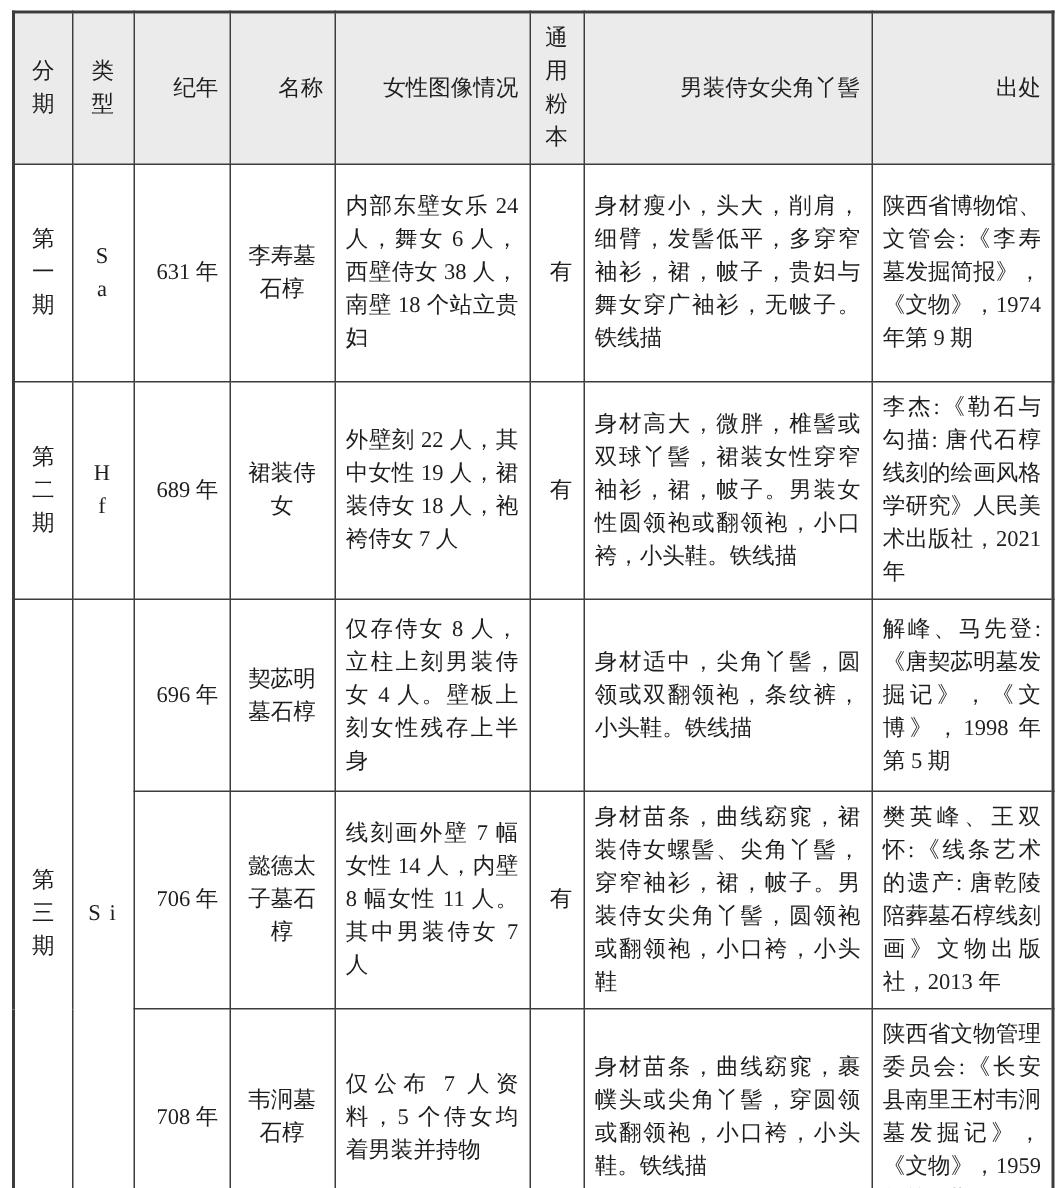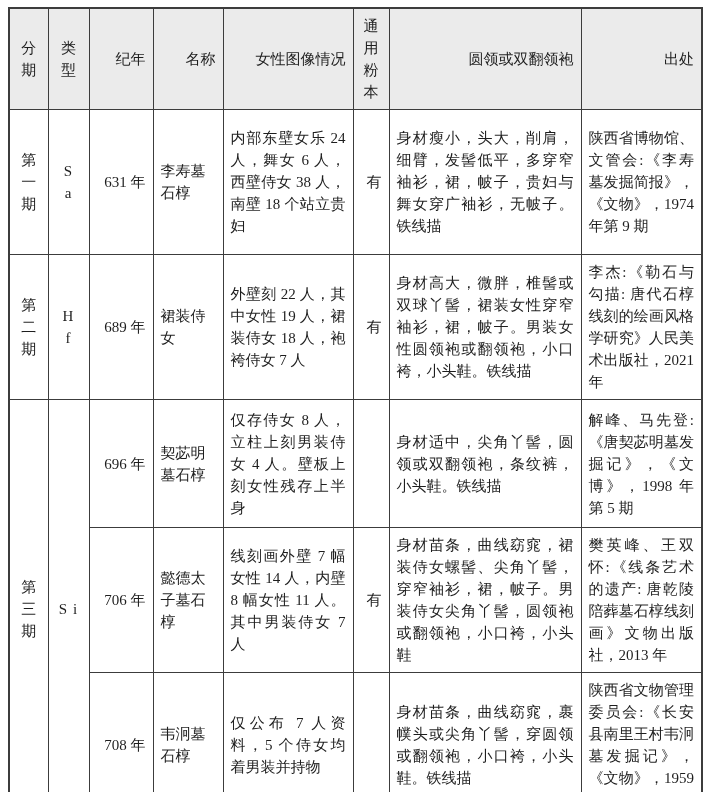--- a/index.html
+++ b/index.html
@@ -34,21 +34,21 @@
     line-height: 22px;
     font-weight: normal;
     overflow: hidden;
   }
   thead th {
     background: #ebebeb;
     text-align: right;
     padding: 4px 3px;
   }
   td.c-center { text-align: right; }
-  td.c-left   { text-align: left; }
+  td.c-left   { text-align: center; }
   td.c-just   { text-align: justify; text-justify: inter-character; }
   .stack { white-space: pre-line; text-align: center; line-height: 21px; }
   td.type-cell { font-family: "Liberation Serif", "DejaVu Serif", serif; letter-spacing: 1px; }
   td.src-cell, td.style-cell, td.fig-cell { vertical-align: middle; }
 </style>
 </head>
 <body>
 
 <div id="page">
   <table class="grid">
@@ -68,21 +68,21 @@
 期</th>
         <th class="stack">类
 型</th>
         <th>纪年</th>
         <th>名称</th>
         <th>女性图像情况</th>
         <th class="stack">通
 用
 粉
 本</th>
-        <th>圆领或双翻领袍</th>
+        <th>男装侍女尖角丫髻</th>
         <th>出处</th>
       </tr>
     </thead>
     <tbody>
       <tr style="height:145px">
         <td class="stack">第
 一
 期</td>
         <td class="stack type-cell">S
 a</td>

